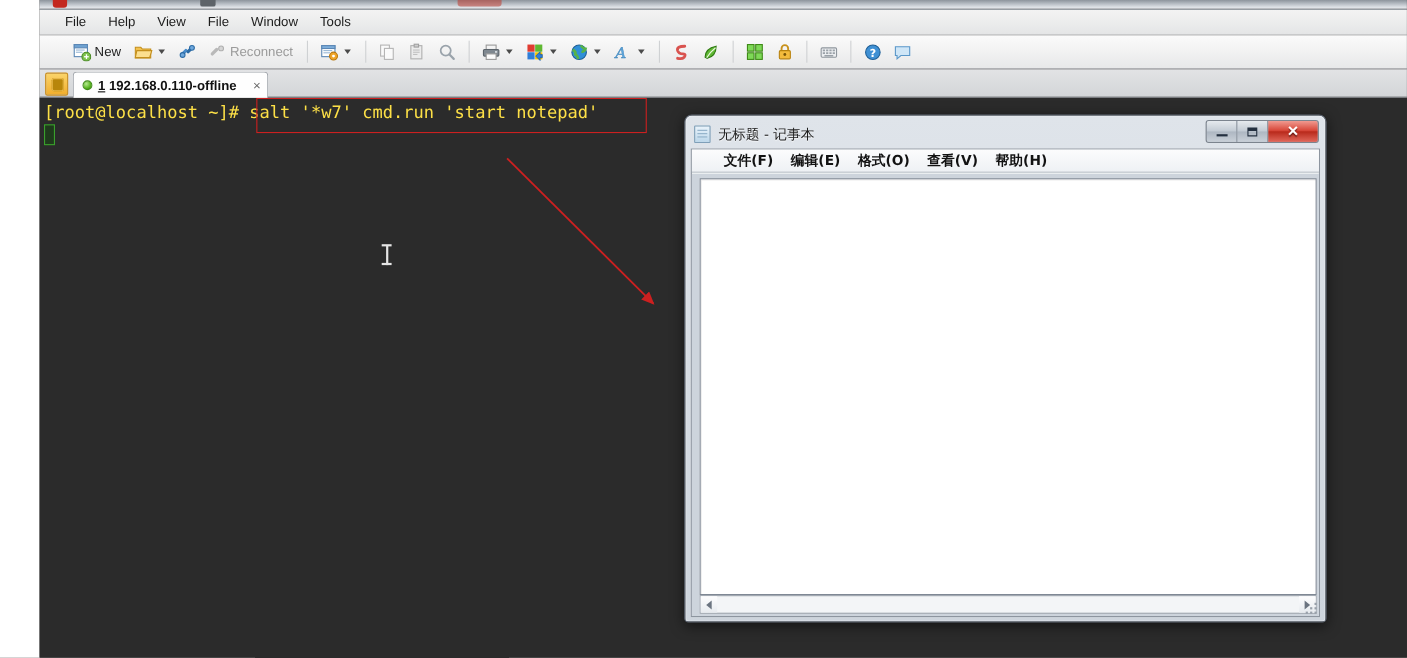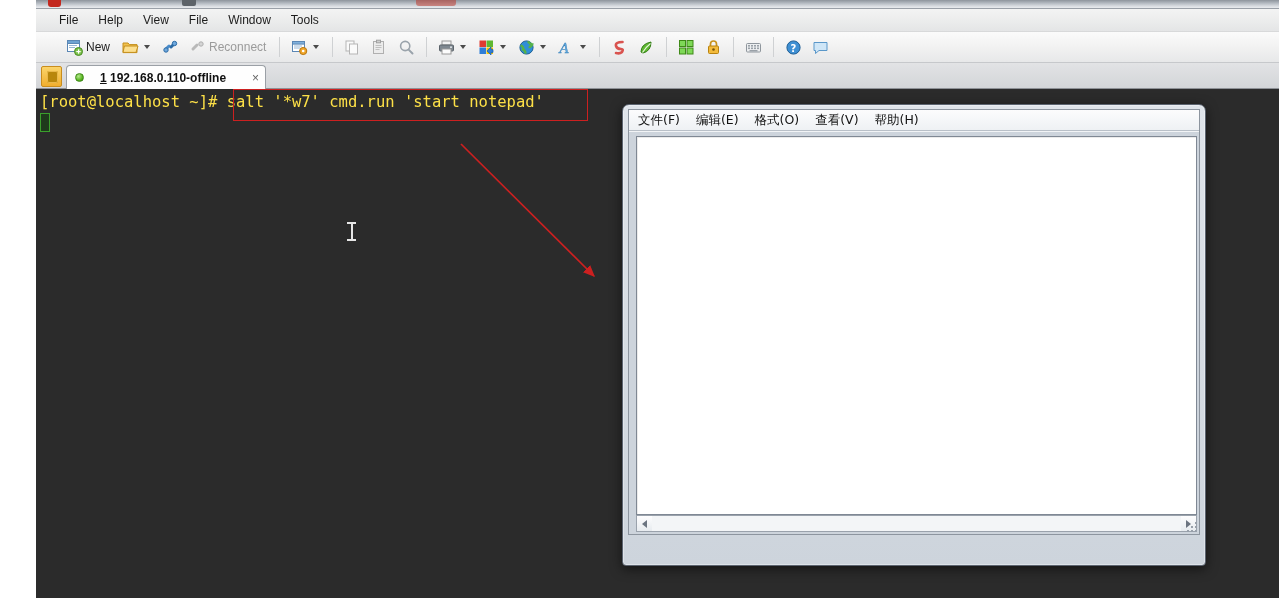--- a/index.html
+++ b/index.html
@@ -82,21 +82,21 @@
   }
   .tabicon::after {
     content: ""; position: absolute; left: 5px; top: 4px; width: 11px; height: 12px;
     background: #b8860b; border-radius: 2px;
     box-shadow: inset 0 0 0 1px #e8b84b;
   }
   .tab {
     position: absolute; left: 30px; top: 2px; height: 24px;
     background: #fefefe; border: 1px solid #9ba0a6; border-bottom: none;
     border-radius: 4px 4px 0 0; display: flex; align-items: center;
-    padding: 0 6px 0 8px; gap: 16px;
+    padding: 0 6px 0 8px; gap: 5px;
   }
   .tab .dot {
     width: 9px; height: 9px; border-radius: 50%;
     background: radial-gradient(circle at 35% 32%, #b5e98f 0%, #59b521 60%, #2f7a12 100%);
     border: 1px solid #3f8a18;
   }
   .tab .tlabel { font-size: 12px; color: #111; font-weight: bold; white-space: nowrap; }
   .tab .tlabel .u { text-decoration: underline; }
   .tab .tx { font-size: 12px; color: #666; margin-left: 10px; cursor: default; }
 
@@ -177,23 +177,24 @@
   .np-ctrls .b .g { font-size: 11px; color: #16202b; line-height: 1; font-weight: bold; }
   .np-ctrls .b.close .g { color: #fff; font-size: 13px; text-shadow: 0 1px 1px rgba(0,0,0,.4); }
   .np-min-glyph { width: 10px; height: 2px; background: #243040; margin-top: 6px; }
   .np-max-glyph { width: 9px; height: 8px; border: 1.5px solid #243040; border-top-width: 3px; }
 
   .np-body {
     position: relative; height: 426px; background: #f2f4f6;
     border: 1px solid #8d959f;
   }
   .np-menu {
-    height: 21px; display: flex; align-items: center; padding-left: 1px;
+    height: 21px; display: flex; align-items: center; padding-left: 21px;
     background: linear-gradient(to bottom, #fcfcfd 0%, #eef1f4 100%);
     border-bottom: 1px solid #b9c0c8;
+    font-weight: bold;
   }
   .np-menu .m {
     font-size: 12.5px; color: #121212; padding: 1px 8px; cursor: default;
     font-family: "DejaVu Sans", sans-serif;
   }
 
   .np-edit-wrap { position: absolute; left: 0; right: 0; top: 22px; bottom: 0; background: #cdd4dc; }
   .np-edit {
     position: absolute; left: 7px; top: 4px; right: 2px; bottom: 19px;
     background: #fff; border: 1px solid #7f8894;
@@ -482,20 +483,36 @@
         <marker id="ah" markerWidth="8" markerHeight="8" refX="6.2" refY="3" orient="auto">
           <path d="M0,0 L7,3 L0,6 z" fill="#cc2020"></path>
         </marker>
       </defs>
       <line x1="425" y1="55" x2="558" y2="187" stroke="#cc2020" stroke-width="1.7" marker-end="url(#ah)"></line>
     </svg>
   </div>
 
   <div class="np">
 
+    <div class="np-title">
+      <span class="np-icon"></span>
+      <span class="np-titletext">无标题 - 记事本</span>
+
+      <div class="np-ctrls">
+        <div class="b">
+          <span class="np-min-glyph"></span>
+        </div>
+        <div class="b">
+          <span class="np-max-glyph"></span>
+        </div>
+        <div class="b close">
+          <span class="g">✕</span>
+        </div>
+      </div>
+    </div>
 
     <div class="np-body">
       <div class="np-menu">
         <div class="m">文件(F)</div>
         <div class="m">编辑(E)</div>
         <div class="m">格式(O)</div>
         <div class="m">查看(V)</div>
         <div class="m">帮助(H)</div>
       </div>
 

